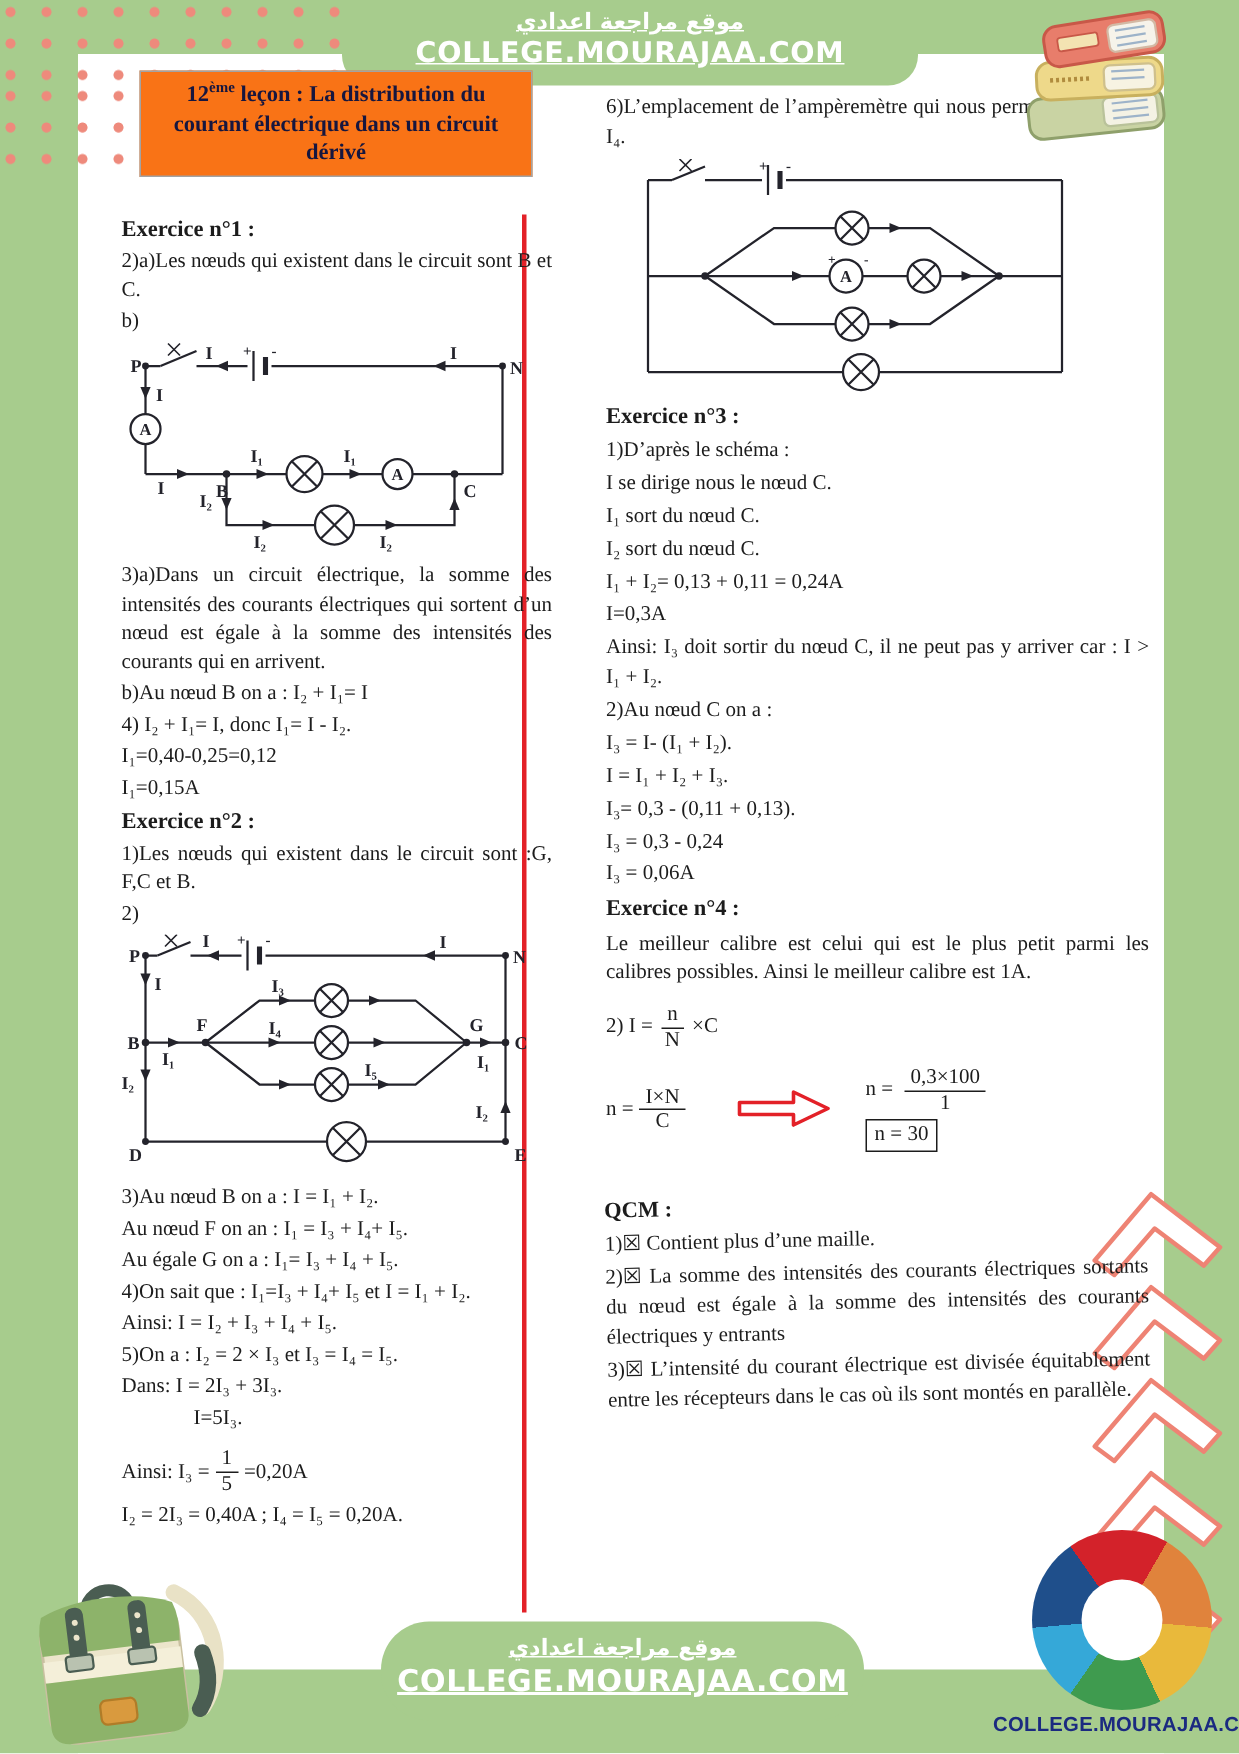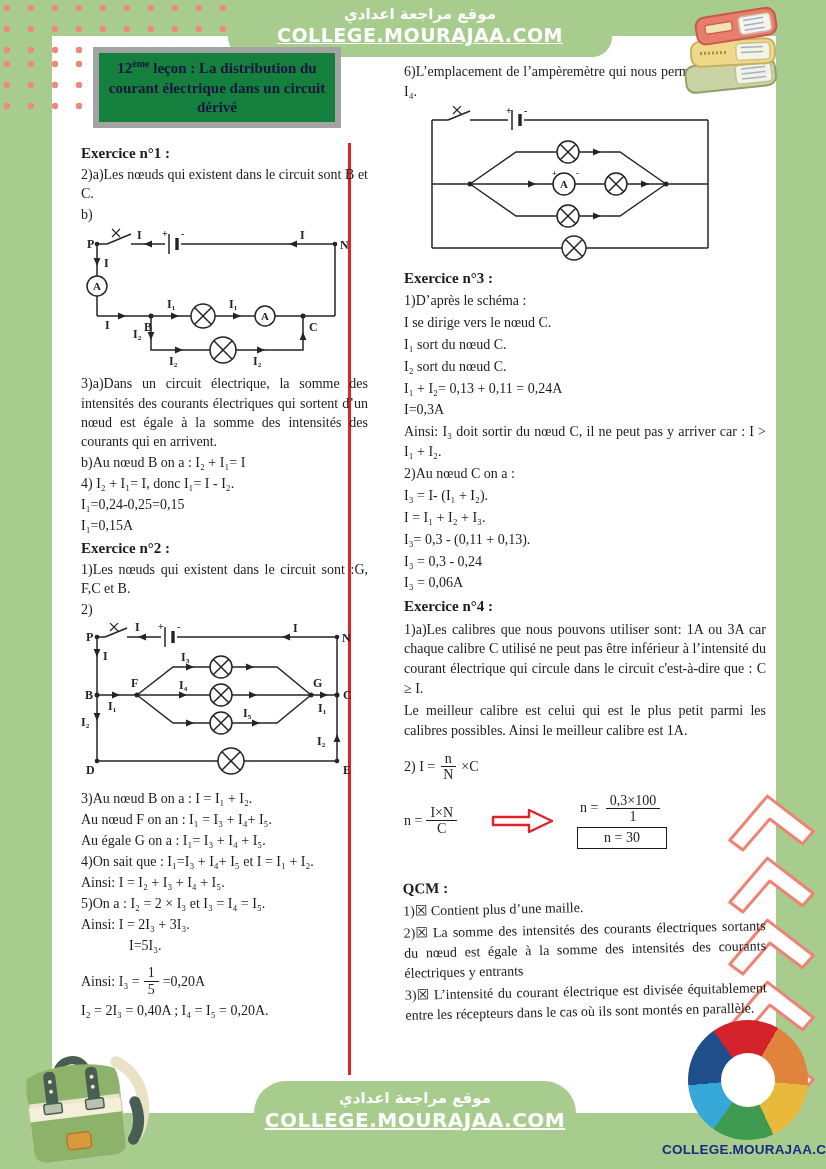--- a/index.html
+++ b/index.html
@@ -13,52 +13,52 @@
   .fr-bottom{left:0;top:1113px;width:826px;height:56px;}
   .dots{position:absolute;z-index:2;
         background-image:radial-gradient(circle at 5px 5px,#ee8a7c 3.1px,rgba(0,0,0,0) 3.6px);
         background-size:24px 21px;}
   .dots-a{left:2px;top:3px;width:588px;height:56px;}
   .dots-b{left:2px;top:59px;width:230px;height:52px;}
 
   .banner-top{position:absolute;left:228px;top:0;width:384px;height:57px;z-index:3;
         border-radius:0 0 20px 20px;text-align:center;color:#fff;
         font-family:"DejaVu Sans",sans-serif;font-weight:bold;}
-  .banner-ar{font-size:15px;padding-top:5px;line-height:1.25;}
+  .banner-ar{font-size:15px;text-decoration:underline;padding-top:5px;line-height:1.25;}
   .banner-domain{font-size:19px;letter-spacing:.5px;text-decoration:underline;line-height:1.25;}
 
   .banner-bottom{position:absolute;left:254px;top:1081px;width:322px;height:66px;z-index:4;
         border-radius:32px;text-align:center;color:#fff;
         font-family:"DejaVu Sans",sans-serif;font-weight:bold;}
   .banner-bottom .banner-ar{padding-top:8px;}
   .banner-bottom .banner-domain{font-size:20px;}
 
-  .title-box{position:absolute;left:93px;top:47px;width:236px;z-index:4;background:#15803d;
-        border:6px solid #a3a3a3;text-align:center;font-weight:bold;font-size:15px;
-        line-height:1.3;color:#16163f;padding:4px 0;}
+  .title-box{position:absolute;left:93px;top:47px;width:236px;z-index:4;background:#f97316;
+        border:1px solid #a3a3a3;text-align:center;font-weight:bold;font-size:15px;
+        line-height:1.3;color:#16163f;padding:4px 12px;}
   .title-box sup{font-size:10px;}
 
   .divider{position:absolute;left:348px;top:143px;width:3px;height:932px;background:#e32128;z-index:3;}
 
   .col{position:absolute;z-index:3;font-size:14px;}
   .col-left{left:62px;top:140px;width:287px;line-height:1.36;margin-left:19px;}
   .col-right{left:404px;top:62px;width:362px;line-height:1.42;}
   .col p{margin:0 0 2px 0;text-align:justify;}
   .col .line{margin:0 0 2px 0;text-align:left;}
   .h{font-weight:bold;font-size:15px;margin:3px 0 2px 0;}
   .indent{padding-left:48px;}
   .ckt{display:block;margin:4px 0 6px 0;}
 
   .frac{display:inline-flex;flex-direction:column;align-items:center;vertical-align:middle;
         line-height:1.1;margin:0 4px;}
   .frac .fn{padding:0 4px;border-bottom:1.4px solid #1c1c1c;}
   .frac .fd{padding:0 4px;}
   .eqrow{display:flex;align-items:center;margin:10px 0 4px 0;}
   .eqcol{display:flex;flex-direction:column;align-items:center;}
-  .boxed{border:1.6px solid #1c1c1c;padding:0 26px;margin-top:3px;align-self:flex-start;}
+  .boxed{border:1.6px solid #1c1c1c;padding:0 5px;margin-top:3px;align-self:flex-start;}
   .red-arrow{margin:0 22px 0 30px;}
   .qcm-block{margin-top:26px;transform:rotate(-1.2deg);}
 
   .chevrons{position:absolute;left:722px;top:786px;z-index:2;}
   .backpack{position:absolute;left:4px;top:1044px;z-index:5;}
   .books{position:absolute;left:676px;top:2px;z-index:4;}
 
   .logo{position:absolute;left:688px;top:1020px;width:120px;height:120px;border-radius:50%;z-index:6;
         background:conic-gradient(from 0deg,
           #d3222a 0 30deg,#e0833c 30deg 95deg,#e9b93b 95deg 155deg,
@@ -174,21 +174,21 @@
         <text x="228" y="103">C</text>
         <text x="52" y="110">I₂</text>
         <text x="88" y="137">I₂</text>
         <text x="172" y="137">I₂</text>
       </g>
     </svg>
 
     <p>3)a)Dans un circuit électrique, la somme des intensités des courants électriques qui sortent d’un nœud est égale à la somme des intensités des courants qui en arrivent.</p>
     <div class="line">b)Au nœud B on a : I₂ + I₁= I</div>
     <div class="line">4) I₂ + I₁= I, donc I₁= I - I₂.</div>
-    <div class="line">I₁=0,24-0,25=0,15</div>
+    <div class="line">I₁=0,40-0,25=0,12</div>
     <div class="line">I₁=0,15A</div>
 
     <div class="h">Exercice n°2 :</div>
     <p>1)Les nœuds qui existent dans le circuit sont :G, F,C et B.</p>
     <div class="line">2)</div>
 
     <svg class="ckt" width="286" height="160" viewBox="0 0 286 160">
       <g stroke="#23232b" stroke-width="1.5" fill="none">
         <path d="M16,14 H24 M46,14 H80 M96,14 H256"></path>
         <path d="M24,14 L46,5"></path>
@@ -262,21 +262,21 @@
         <text x="262" y="151">E</text>
       </g>
     </svg>
 
     <div class="line">3)Au nœud B on a : I = I₁ + I₂.</div>
     <div class="line">Au nœud F on an : I₁ = I₃ + I₄+ I₅.</div>
     <div class="line">Au égale G on a : I₁= I₃ + I₄ + I₅.</div>
     <div class="line">4)On sait que : I₁=I₃ + I₄+ I₅ et I = I₁ + I₂.</div>
     <div class="line">Ainsi: I = I₂ + I₃ + I₄ + I₅.</div>
     <div class="line">5)On a : I₂ = 2 × I₃ et I₃ = I₄ = I₅.</div>
-    <div class="line">Ainsi: I = 2I₃ + 3I₃.</div>
+    <div class="line">Dans: I = 2I₃ + 3I₃.</div>
     <div class="line indent">I=5I₃.</div>
     <div class="eqrow">
       <span>Ainsi:   I₃ =</span>
       <span class="frac">
           <span class="fn">1</span>
           <span class="fd">5</span>
         </span>
       <span>=0,20A</span>
     </div>
     <div class="line">I₂ = 2I₃ = 0,40A    ;    I₄ = I₅ = 0,20A.</div>
@@ -326,35 +326,34 @@
         <text x="102" y="8" font-size="10">+</text>
         <text x="120" y="8" font-size="10">-</text>
         <text x="148" y="70" font-size="9">+</text>
         <text x="172" y="70" font-size="9">-</text>
         <text x="160" y="82" text-anchor="middle">A</text>
       </g>
     </svg>
 
     <div class="h">Exercice n°3 :</div>
     <div class="line">1)D’après le schéma :</div>
-    <div class="line">I se dirige vers le nœud C.</div>
+    <div class="line">I se dirige nous le nœud C.</div>
     <div class="line">I₁ sort du nœud C.</div>
     <div class="line">I₂ sort du nœud C.</div>
     <div class="line">I₁ + I₂= 0,13 + 0,11 = 0,24A</div>
     <div class="line">I=0,3A</div>
     <p>Ainsi: I₃ doit sortir du nœud C, il ne peut pas y arriver car :  I &gt; I₁ + I₂.</p>
     <div class="line">2)Au nœud C on a :</div>
     <div class="line">I₃ = I- (I₁ + I₂).</div>
     <div class="line">I = I₁ + I₂ + I₃.</div>
     <div class="line">I₃= 0,3 - (0,11 + 0,13).</div>
     <div class="line">I₃ = 0,3 - 0,24</div>
     <div class="line">I₃ = 0,06A</div>
 
     <div class="h">Exercice n°4 :</div>
-    <p>1)a)Les calibres que nous pouvons utiliser sont: 1A ou 3A car chaque calibre C utilisé ne peut pas être inférieur à l’intensité du courant électrique qui circule dans le circuit c'est-à-dire que : C ≥ I.</p>
     <p>Le meilleur calibre est celui qui est le plus petit parmi les calibres possibles. Ainsi le meilleur calibre est 1A.</p>
 
     <div class="eqrow">
       <span>2) I =</span>
       <span class="frac">
           <span class="fn">n</span>
           <span class="fd">N</span>
         </span>
       <span>×C</span>
     </div>

